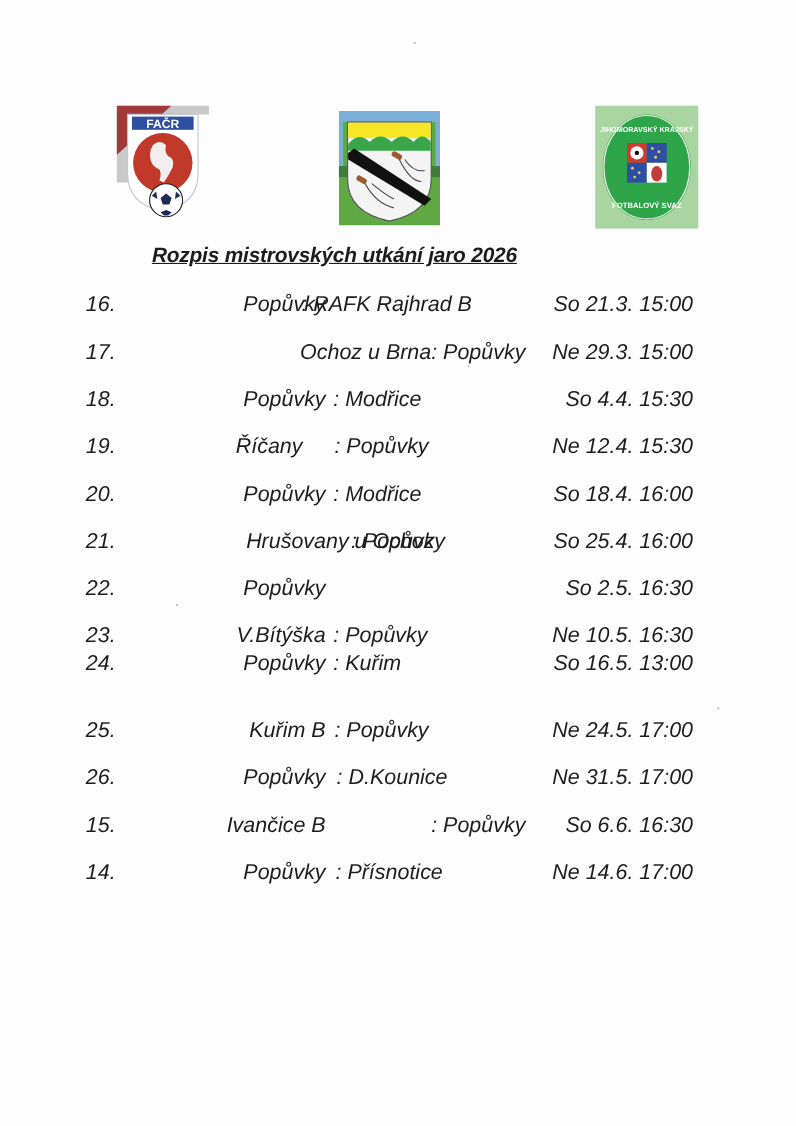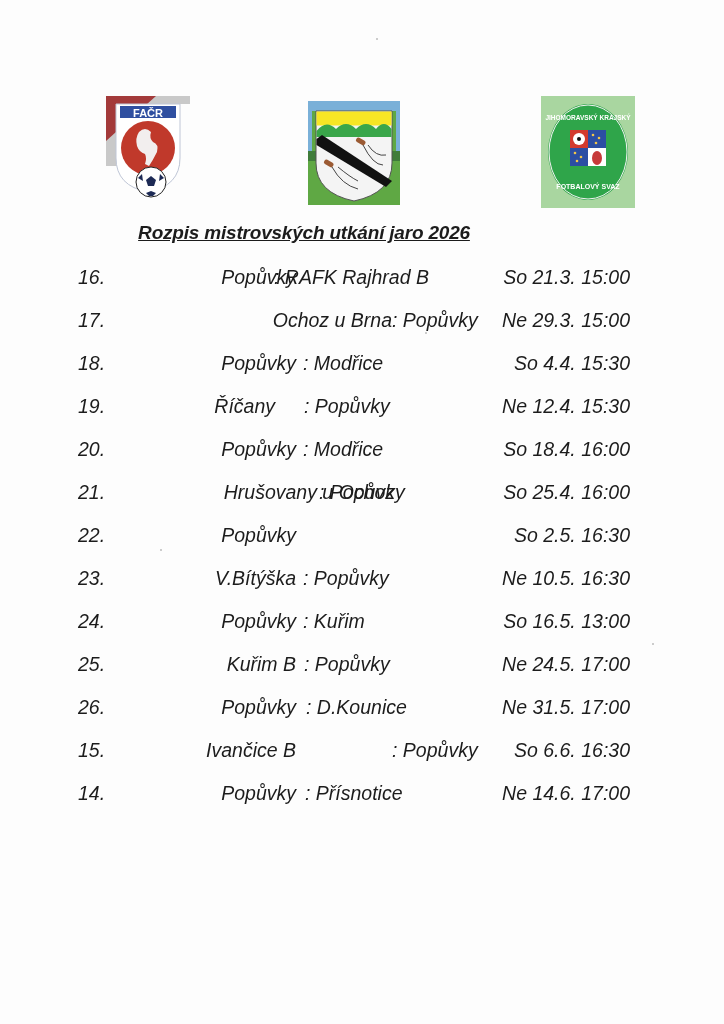--- a/index.html
+++ b/index.html
@@ -129,21 +129,21 @@
       <span class="num">22.</span>
       <span class="home" style="right:428px">Popůvky</span>
       <span class="date">So 2.5. 16:30</span>
     </div>
     <div class="row" style="top: 567px;">
       <span class="num">23.</span>
       <span class="home" style="right:428px">V.Bítýška</span>
       <span class="away" style="left:303px">: Popůvky</span>
       <span class="date">Ne 10.5. 16:30</span>
     </div>
-    <div class="row" style="top: 610px; font-style: italic;">
+    <div class="row" style="top: 592px; font-style: italic;">
       <span class="num">24.</span>
       <span class="home" style="right:428px">Popůvky</span>
       <span class="away" style="left:303px">: Kuřim</span>
       <span class="date">So 16.5. 13:00</span>
     </div>
     <div class="row" style="top: 653px;">
       <span class="num">25.</span>
       <span class="home" style="right:428px">Kuřim B</span>
       <span class="away" style="left:304px">: Popůvky</span>
       <span class="date">Ne 24.5. 17:00</span>

